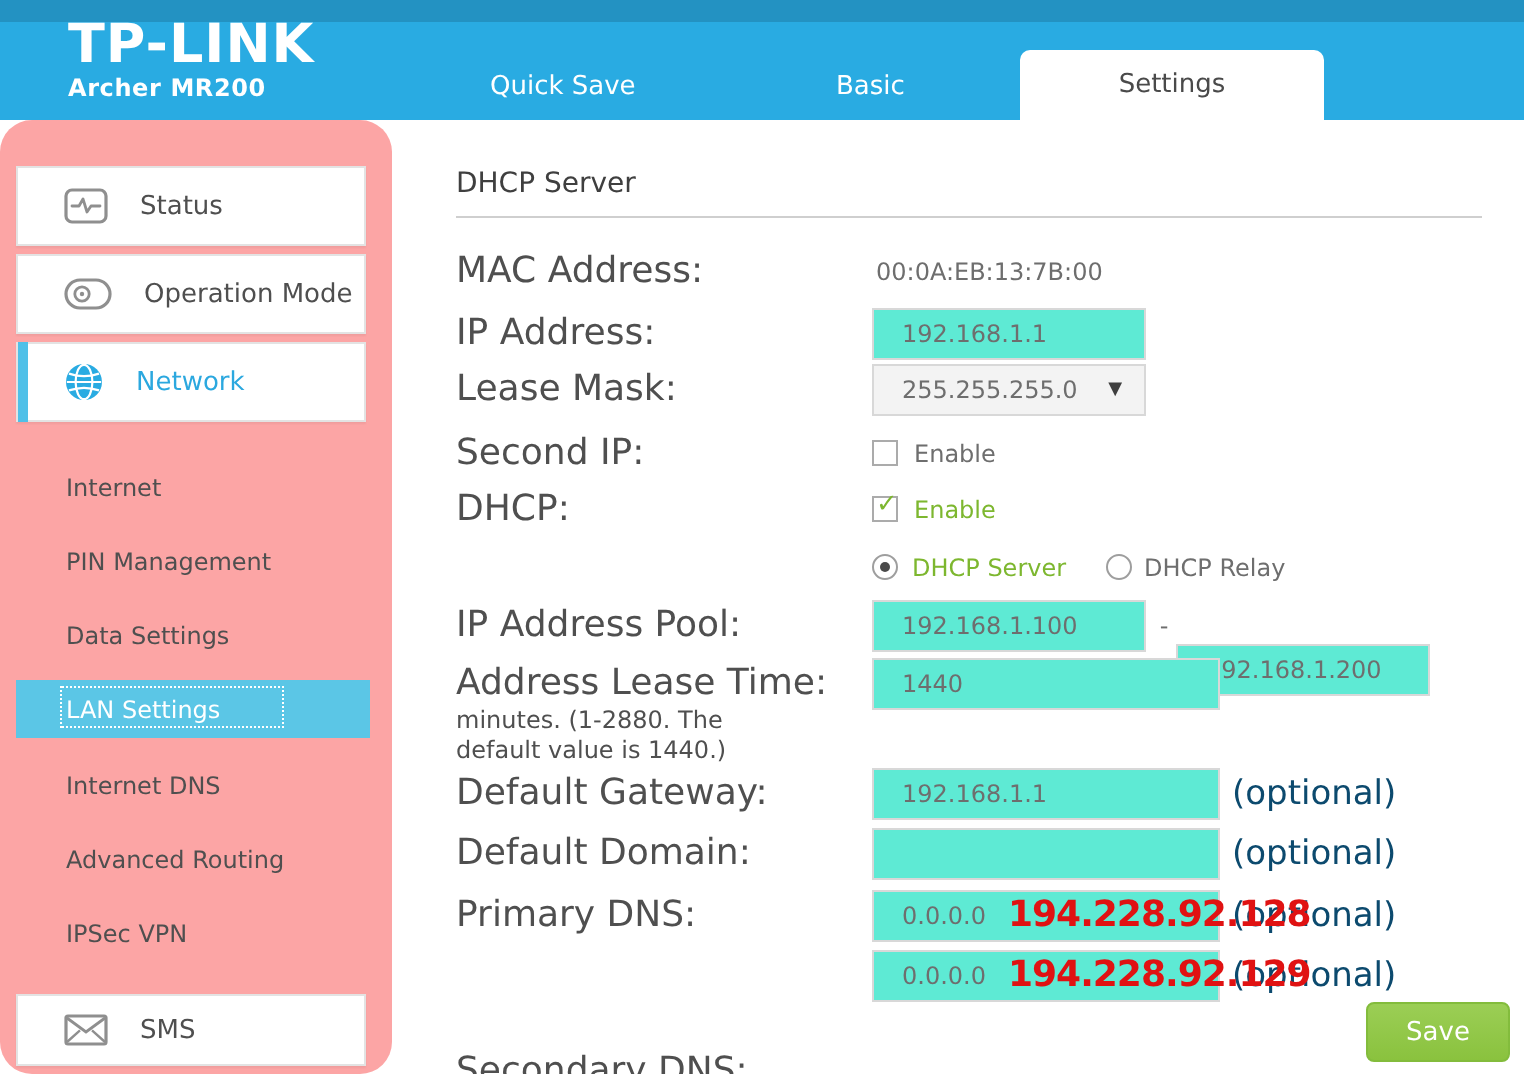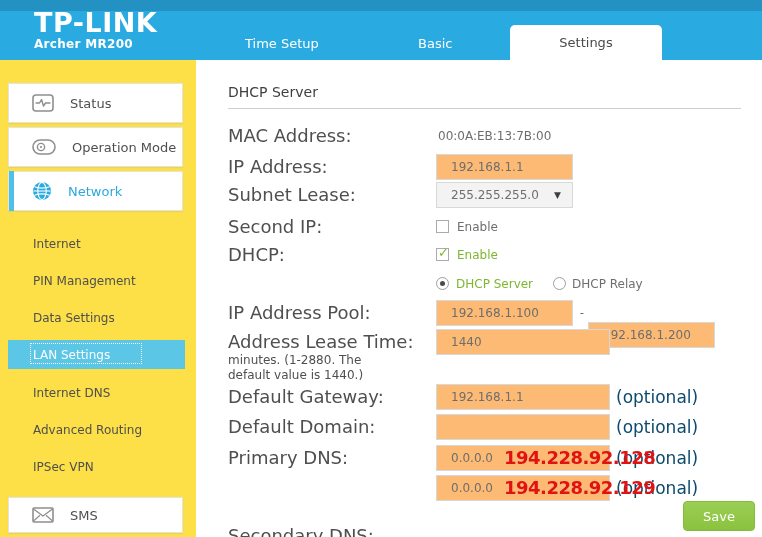--- a/index.html
+++ b/index.html
@@ -13,21 +13,21 @@
   .logo-wrap { position:absolute; left:34px; top:9px; color:#fff; }
   .logo { font-size:27px; font-weight:bold; letter-spacing:0.5px; line-height:28px; }
   .model { font-size:12px; font-weight:bold; margin-top:0px; letter-spacing:0.3px; }
   .tab-plain { position:absolute; top:36px; font-size:13px; color:#fff; cursor:pointer; }
   .tab-quick { left:245px; }
   .tab-basic { left:418px; }
   .tab-active { position:absolute; left:510px; top:25px; width:152px; height:35px; background:#fff;
                 border-radius:5px 5px 0 0; text-align:center; line-height:35px; font-size:13px; color:#4A4A4A; cursor:pointer; }
 
   
-  .sidebar { position:absolute; left:0; top:60px; width:196px; height:477px; background:#fde047; }
+  .sidebar { position:absolute; left:0; top:60px; width:196px; height:477px; background:#fca5a5;border-radius:16px; }
   .card { position:absolute; left:8px; width:175px; height:40px; background:#fff;
           border:1px solid #E3E3E3; display:flex; align-items:center; gap:16px;
           padding-left:23px; font-size:13px; color:#4F4F4F; cursor:pointer; box-shadow:0 1px 1px rgba(0,0,0,0.05); }
   .card-status { top:23px; }
   .card-opmode { top:67px; }
   .card-network { top:111px; color:#2BA8DF; }
   .accent { position:absolute; left:0; top:-1px; bottom:-1px; width:5px; background:#4FC0E8; }
   .subitem { position:absolute; left:8px; width:177px; height:29px; display:flex; align-items:center;
              padding-left:25px; font-size:12px; color:#4F4F4F; cursor:pointer; }
   .subitem.active { background:#5BC6E6; color:#fff; }
@@ -37,21 +37,21 @@
 
   
   .main { position:absolute; left:196px; top:60px; width:566px; height:477px; background:#fff; }
   .page-title { position:absolute; left:32px; top:24px; font-size:14px; color:#3F3F3F; }
   .title-rule { position:absolute; left:32px; top:48px; width:513px; border-top:1px solid #CFCFCF; }
 
   .flabel { position:absolute; left:32px; width:200px; font-size:18px; color:#4F4F4F; line-height:26px; }
   .fvalue { position:absolute; left:242px; font-size:12px; color:#6E6E6E; line-height:16px; }
   .note { position:absolute; left:32px; top:293px; width:168px; font-size:12px; color:#4F4F4F; line-height:15px; }
 
-  .tbox { position:absolute; height:26px; background:#fdba74; border:1px solid #D8D8D8;
+  .tbox { position:absolute; height:26px; background:#5eead4; border:1px solid #D8D8D8;
           font-family:"DejaVu Sans","Liberation Sans",sans-serif; font-size:12px; color:#6E6E6E;
           padding:0 0 0 14px; outline:none; }
   .w-narrow { width:137px; } .w-wide { width:174px; } .w-pool2 { width:127px;margin-top:22px; }
   .selbox { position:absolute; left:240px; width:137px; height:26px; background:#F3F3F3; border:1px solid #D8D8D8;
             font-size:12px; color:#6E6E6E; line-height:24px; padding-left:14px; cursor:pointer; }
   .caret { position:absolute; right:11px; top:0; font-size:9px; color:#3F3F3F; line-height:24px; }
 
   .cb { position:absolute; width:13px; height:13px; background:#fff; border:1px solid #ABABAB; cursor:pointer; }
   .cb .tick { position:absolute; left:1px; top:-4px; font-size:13px; font-weight:bold; color:#7DB72F; }
   .cb-label { position:absolute; font-size:12px; line-height:16px; }
@@ -75,21 +75,21 @@
 <body>
 
 <div id="page">
 
   <div class="header">
     <div class="header-shade"></div>
     <div class="logo-wrap">
       <div class="logo">TP-LINK</div>
       <div class="model">Archer MR200</div>
     </div>
-    <div class="tab-plain tab-quick">Time Setup</div>
+    <div class="tab-plain tab-quick">Quick Save</div>
     <div class="tab-plain tab-basic">Basic</div>
     <div class="tab-active">Settings</div>
   </div>
 
   <div class="sidebar">
     <div class="card card-status">
       <span class="icon">
         <svg width="22" height="18" viewBox="0 0 22 18">
             <rect x="1" y="1" width="20" height="16" rx="3" fill="none" stroke="#8F8F8F" stroke-width="1.6"></rect>
             <polyline points="4,9 7.5,9 9.5,5.5 11.5,12 13.5,9 18,9" fill="none" stroke="#8F8F8F" stroke-width="1.4" stroke-linejoin="round" stroke-linecap="round"></polyline>
@@ -147,21 +147,21 @@
   <div class="main">
     <div class="page-title">DHCP Server</div>
     <div class="title-rule"></div>
 
     <div class="flabel" style="top:68px; line-height:16px;">MAC Address:</div>
     <div class="fvalue" style="top:68px;">00:0A:EB:13:7B:00</div>
 
     <div class="flabel" style="top:94px;">IP Address:</div>
     <input class="tbox w-narrow" style="left: 240px; top: 94px;" value="192.168.1.1">
 
-    <div class="flabel" style="top:122px;">Subnet Lease:</div>
+    <div class="flabel" style="top:122px;">Lease Mask:</div>
     <div class="selbox" style="top:122px;">
       <span>255.255.255.0</span>
       <span class="caret">▼</span>
     </div>
 
     <div class="flabel" style="top:159px; line-height:16px;">Second IP:</div>
     <span class="cb" style="left:240px; top:160px;"></span>
     <span class="cb-label gray" style="left:261px; top:159px;">Enable</span>
 
     <div class="flabel" style="top:187px; line-height:16px;">DHCP:</div>

